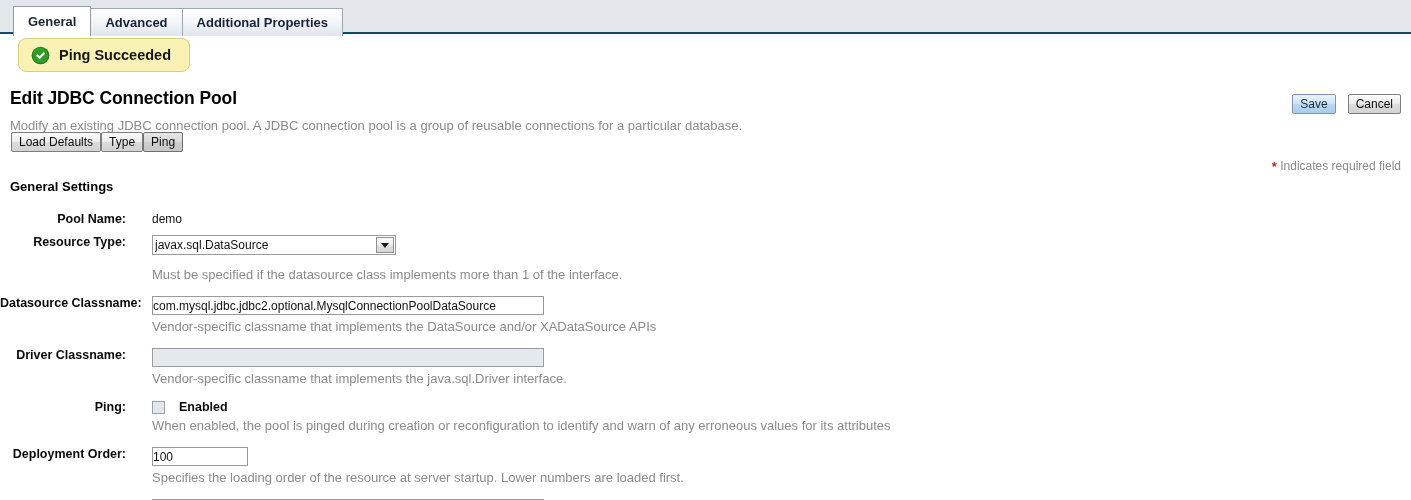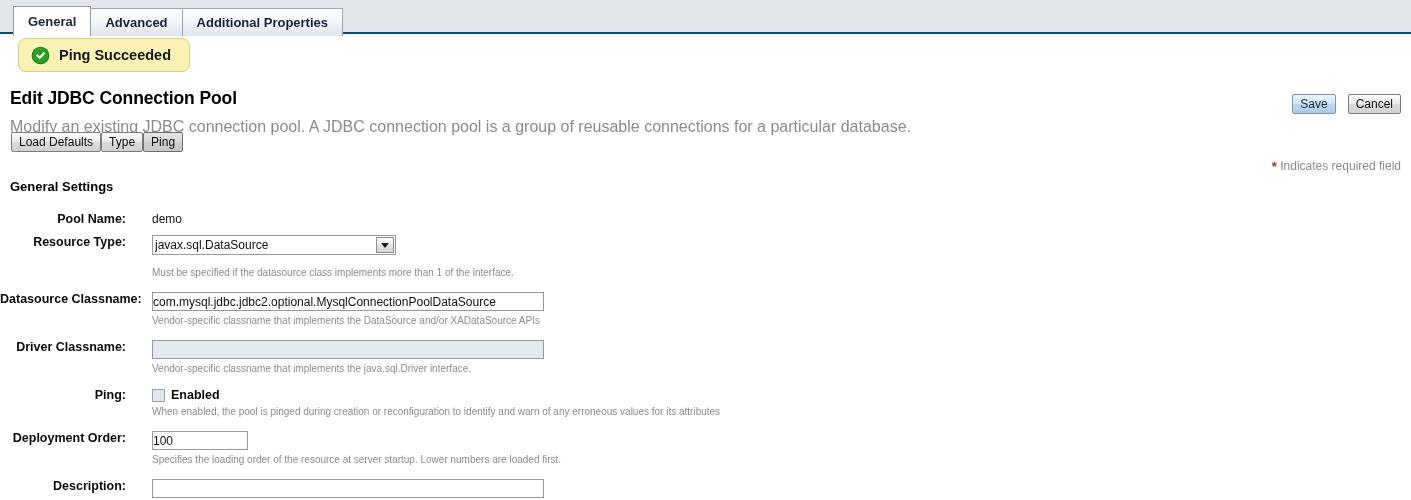--- a/index.html
+++ b/index.html
@@ -96,21 +96,21 @@
     top: 88px;
     font-size: 17.5px;
     font-weight: bold;
     color: #000000;
     letter-spacing: -0.1px;
   }
   .page-desc {
     position: absolute;
     left: 10px;
     top: 118px;
-    font-size: 16px;
+    font-size: 13px;
     color: #8b8b8b;
     white-space: nowrap;
   }
 
   
   .btn-row {
     position: absolute;
     left: 11px;
     top: 132px;
     display: flex;
@@ -196,21 +196,21 @@
     font-size: 12.5px;
     font-weight: bold;
     color: #0a0a0a;
     white-space: nowrap;
   }
   .field {
     flex: 1 1 auto;
     min-width: 0;
   }
   .hint {
-    font-size: 10px;
+    font-size: 13px;
     color: #8b8b8b;
     margin-top: 4px;
     white-space: nowrap;
   }
   .static-val {
     font-size: 12px;
     color: #111111;
     line-height: 14px;
   }
 
@@ -276,21 +276,21 @@
     width: 0; height: 0;
     border-left: 4px solid transparent;
     border-right: 4px solid transparent;
     border-top: 5px solid #1a1a1a;
   }
 
   
   .cb-line {
     display: flex;
     align-items: center;
-    gap: 6px;
+    gap: 14px;
   }
   .cb {
     width: 13px;
     height: 13px;
     flex: 0 0 13px;
     border: 1px solid #97a2b0;
     background: #e2e7ee;
     box-sizing: border-box;
     cursor: pointer;
     display: block;

